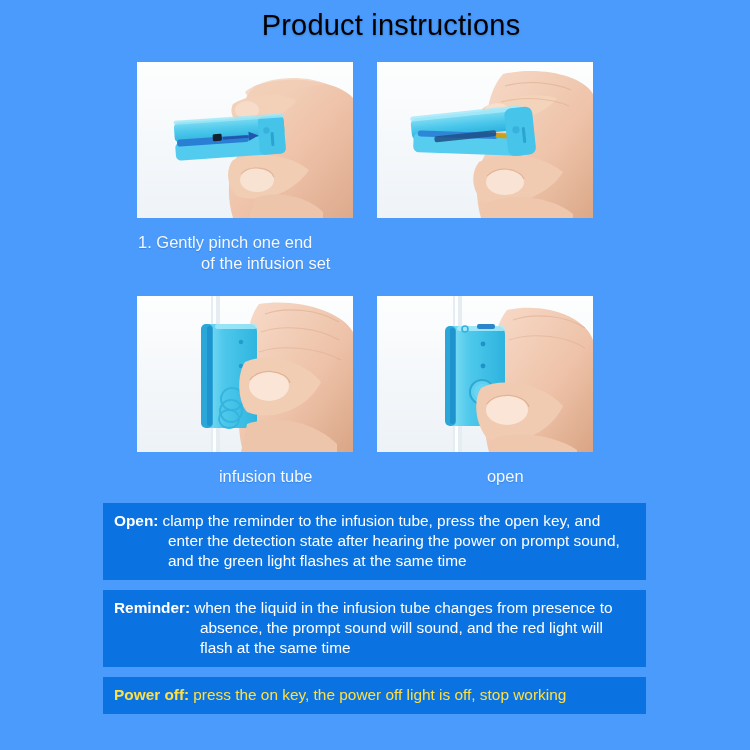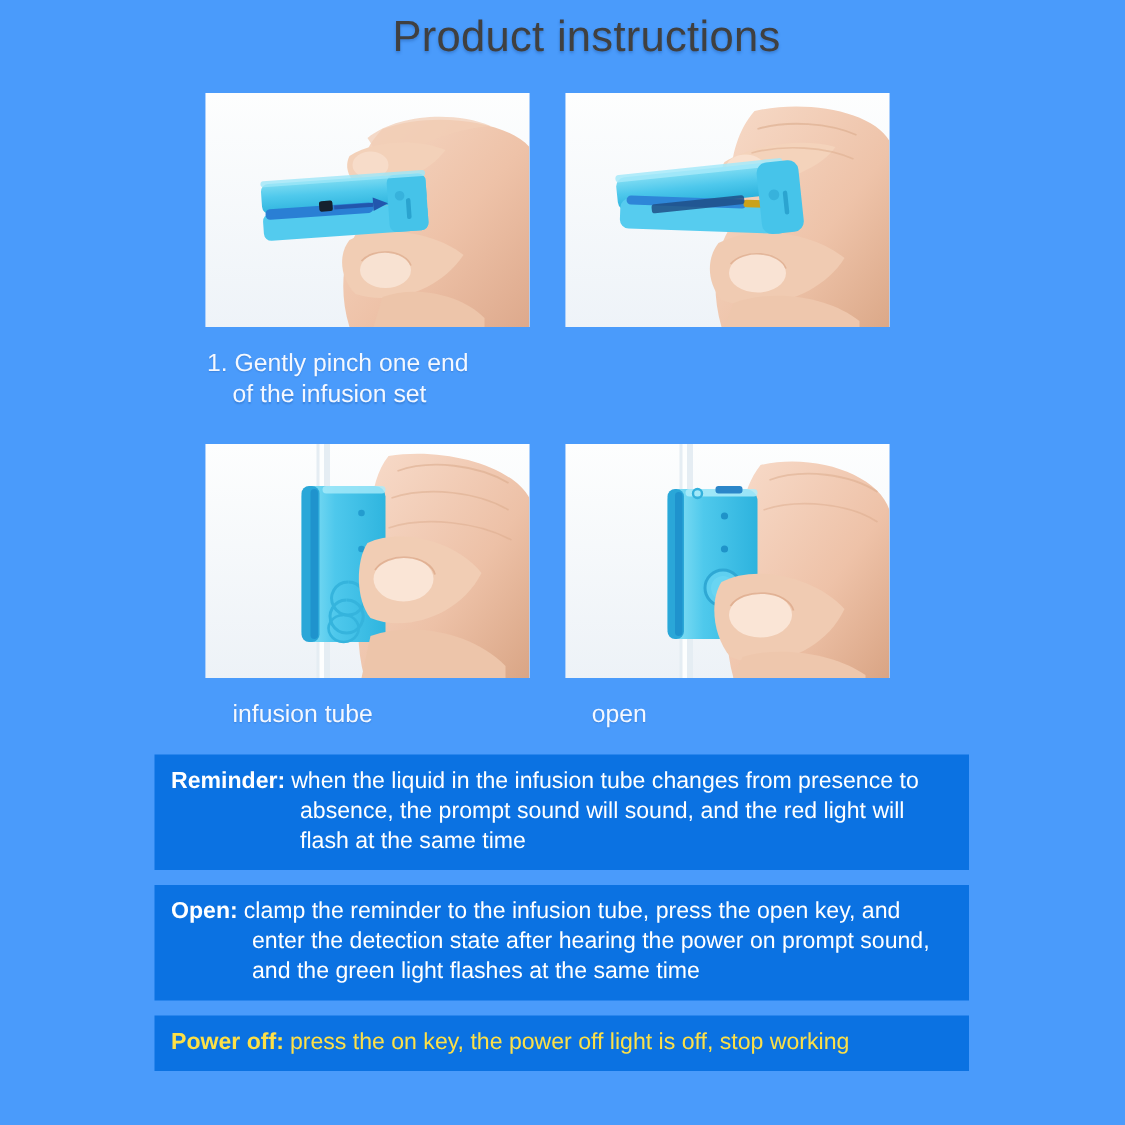--- a/index.html
+++ b/index.html
@@ -22,21 +22,21 @@
   
   .page-title {
     position: absolute;
     top: 9px;
     left: 0;
     width: 750px;
     text-align: center;
     font-size: 29px;
     font-weight: 400;
     letter-spacing: 0.2px;
-    color: #404040;
+    color: #000000;
     text-shadow: 0 1px 2px rgba(20,70,140,0.35);
     padding-left: 32px;
   }
 
   
   .steps {
     position: absolute;
     top: 62px;
     left: 137px;
     width: 479px;
@@ -62,21 +62,21 @@
   .photo svg { display: block; width: 216px; height: 156px; }
 
   .step-caption {
     margin-top: 14px;
     font-size: 16.5px;
     line-height: 21px;
     color: #f4f8ff;
     padding-left: 1px;
     text-shadow: 0 1px 1px rgba(20,70,140,0.28);
   }
-  .step-caption .cap-indent { display: block; padding-left: 17px; }
+  .step-caption .cap-indent { display: block; padding-left: 17px; text-align: center; }
 
   .step-row.second { margin-top: 22px; }
 
   
   .panels {
     position: absolute;
     left: 103px;
     top: 503px;
     width: 543px;
   }
@@ -330,31 +330,31 @@
       <div class="step-caption">
         <span class="cap-indent">open</span>
       </div>
     </div>
 
   </div>
 </div>
 
 <div class="panels">
 
+  <div class="panel open" style="background: rgb(11, 114, 226); color: rgb(255, 255, 255);">
+    <p class="panel-body">
+      <span class="label">Open:</span><span>clamp the reminder to the infusion tube, press the open key, and enter the detection state after hearing the power on prompt sound, and the green light flashes at the same time</span>
+    </p>
+  </div>
+
   <div class="panel reminder" style="background: rgb(11, 114, 226); color: rgb(255, 255, 255);">
     <p class="panel-body">
       <span class="label">Reminder:</span><span>when the liquid in the infusion tube changes from presence to absence, the prompt sound will sound, and the red light will flash at the same time</span>
     </p>
   </div>
 
-  <div class="panel open" style="background: rgb(11, 114, 226); color: rgb(255, 255, 255);">
-    <p class="panel-body">
-      <span class="label">Open:</span><span>clamp the reminder to the infusion tube, press the open key, and enter the detection state after hearing the power on prompt sound, and the green light flashes at the same time</span>
-    </p>
-  </div>
-
   <div class="panel poweroff" style="background: rgb(11, 114, 226); color: #fde047;">
     <p class="panel-body">
       <span class="label">Power off:</span><span>press the on key, the power off light is off, stop working</span>
     </p>
   </div>
 
 </div>
 
 </body></html>

